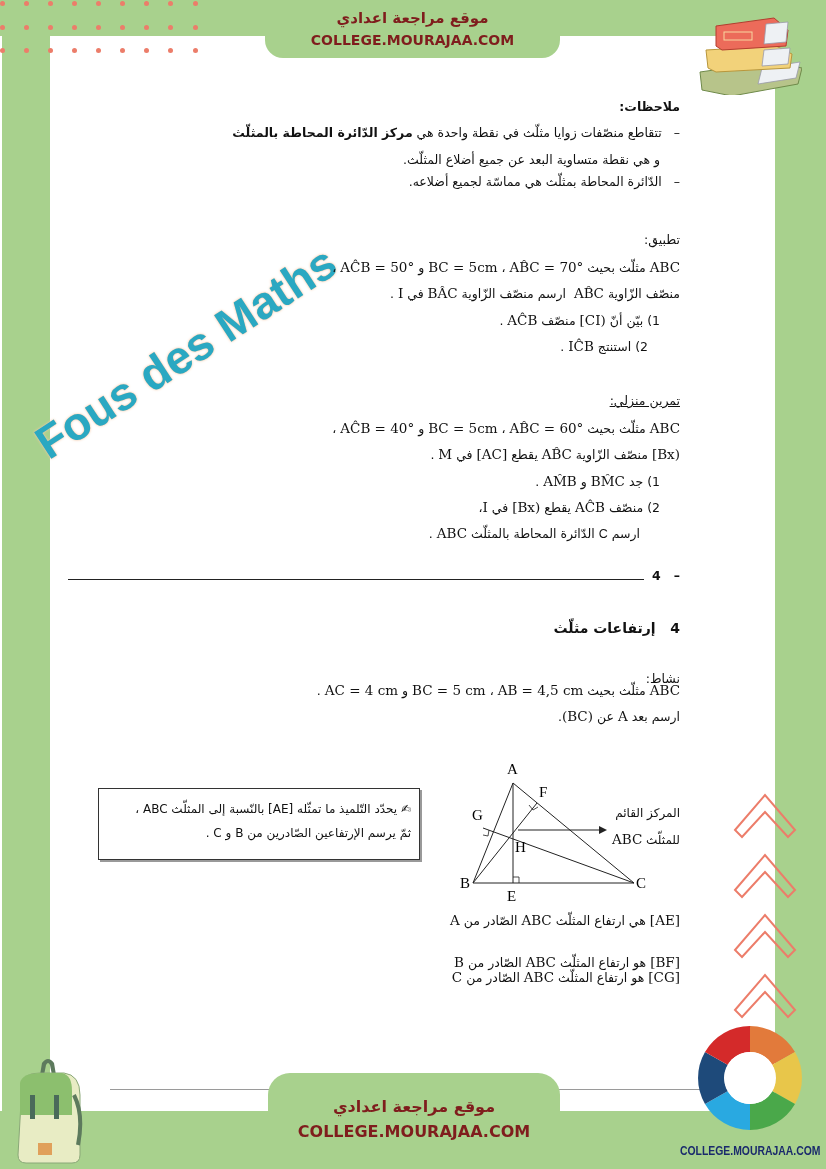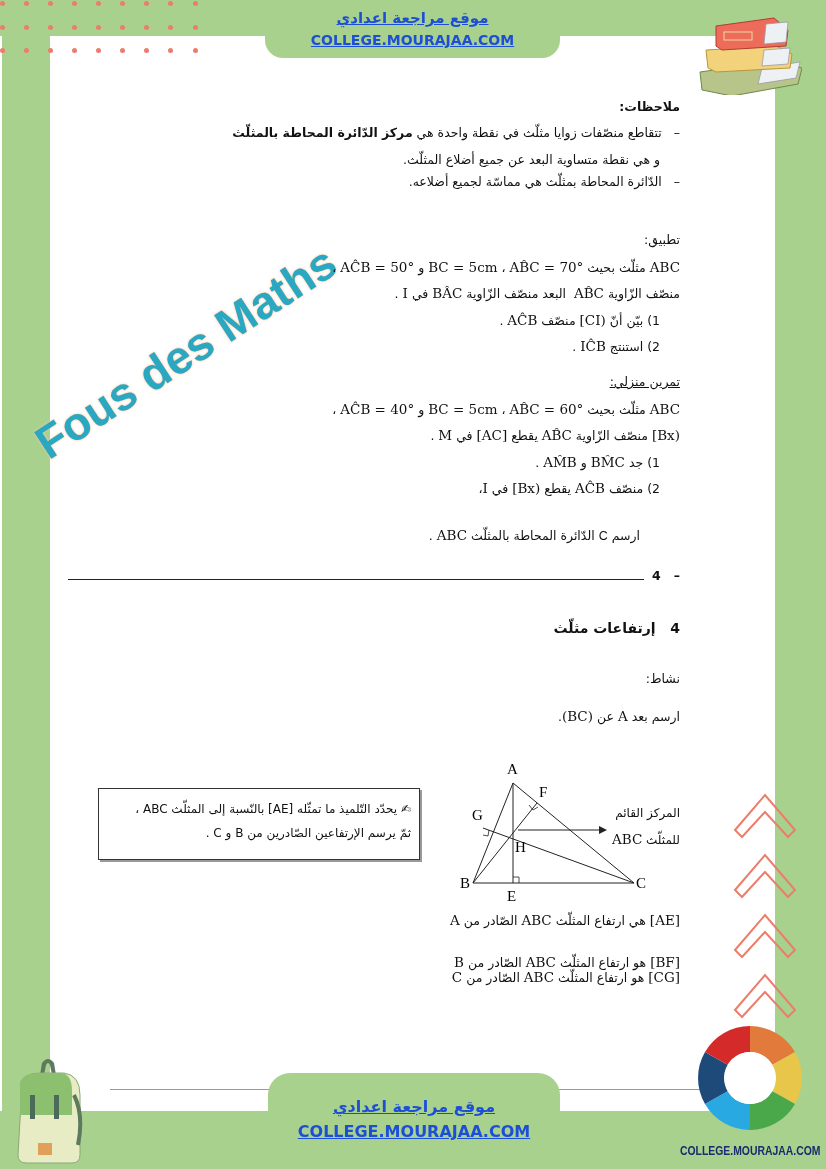--- a/index.html
+++ b/index.html
@@ -7,22 +7,22 @@
          font-family:"DejaVu Serif", serif; color:#111; }
   .green { background:#a8d18d; }
   .frame-top { position:absolute; left:0; top:0; width:826px; height:36px; }
   .frame-left { position:absolute; left:2px; top:0; width:48px; height:1169px; }
   .frame-right { position:absolute; left:775px; top:0; width:51px; height:1169px; }
   .frame-bottom { position:absolute; left:0; top:1111px; width:826px; height:58px; }
   .dots { position:absolute; left:0; top:0; width:210px; height:56px; }
   .dot { position:absolute; width:5px; height:5px; border-radius:50%; background:#ec7d6a; }
   .tab-top { position:absolute; left:265px; top:0; width:295px; height:58px; border-radius:0 0 18px 18px; }
   .tab-bottom { position:absolute; left:268px; top:1073px; width:292px; height:60px; border-radius:22px 22px 0 0; }
-  .banner-text { position:absolute; left:0; width:100%; text-align:center; color:#1d4ed8;
-                 font-family:"DejaVu Sans", sans-serif; font-weight:bold; text-decoration:underline; line-height:1; }
+  .banner-text { position:absolute; left:0; width:100%; text-align:center; color:#7f1d1d;
+                 font-family:"DejaVu Sans", sans-serif; font-weight:bold; line-height:1; }
   .books { position:absolute; left:692px; top:10px; width:110px; height:85px; }
   .hline { position:absolute; height:1px; background:#9a9a9a; }
   .content { position:absolute; left:60px; width:620px; direction:rtl; text-align:right; font-size:13px; }
   .line { position:absolute; right:0; white-space:nowrap; font-family:"DejaVu Sans", sans-serif; font-size:12.5px; }
   .m { font-family:"DejaVu Serif", serif; font-size:13.5px; }
   .bold { font-weight:bold; }
   .u { text-decoration:underline; }
   .watermark { position:absolute; left:40px; top:420px; color:#2aa8c2; font-family:"Liberation Sans", sans-serif;
                font-weight:bold; font-size:46px; transform:rotate(-33deg); transform-origin:left center;
                text-shadow:0 0 3px #f3c9a8, 0 0 1px #f3c9a8; white-space:nowrap; }
@@ -104,64 +104,67 @@
     <span>الدّائرة المحاطة بمثلّث هي مماسّة لجميع أضلاعه.</span>
   </div>
 </div>
 
 <div class="content" style="top:232px;height:130px;">
   <div class="line" style="top:0;">تطبيق:</div>
   <div class="line" style="top:27px;">
     <span class="m">ABC</span> <span>مثلّث بحيث</span> <span class="m">BC = 5cm</span> ، <span class="m">AB̂C = 70°</span> <span>و</span> <span class="m">AĈB = 50°</span> <span>،</span>
   </div>
   <div class="line" style="top:53px;">
-    <span>منصّف الزّاوية</span> <span class="m">AB̂C</span> &nbsp;<span>البعد منصّف الزّاوية</span> <span class="m">BÂC</span> <span>في</span> <span class="m">I</span> <span>.</span>
+    <span>منصّف الزّاوية</span> <span class="m">AB̂C</span> &nbsp;<span>ارسم منصّف الزّاوية</span> <span class="m">BÂC</span> <span>في</span> <span class="m">I</span> <span>.</span>
   </div>
   <div class="line" style="top:80px;right:20px;">
     <span>1)</span> <span>بيّن أنّ</span> <span class="m" dir="ltr">[CI)</span> <span>منصّف</span> <span class="m">AĈB</span> <span>.</span>
   </div>
-  <div class="line" style="top:106px;right:20px;">
+  <div class="line" style="top:106px;right:32px;">
     <span>2)</span> <span>استنتج</span> <span class="m">IĈB</span> <span>.</span>
   </div>
 </div>
 
-<div class="content" style="top:374px;height:160px;">
+<div class="content" style="top:393px;height:160px;">
   <div class="line u" style="top:0;">تمرين منزلي:</div>
   <div class="line" style="top:27px;">
     <span class="m">ABC</span> <span>مثلّث بحيث</span> <span class="m">BC = 5cm</span> ، <span class="m">AB̂C = 60°</span> <span>و</span> <span class="m">AĈB = 40°</span> <span>،</span>
   </div>
   <div class="line" style="top:53px;">
     <span class="m" dir="ltr">[Bx)</span> <span>منصّف الزّاوية</span> <span class="m">AB̂C</span> <span>يقطع</span> <span class="m" dir="ltr">[AC]</span> <span>في</span> <span class="m">M</span> <span>.</span>
   </div>
   <div class="line" style="top:80px;right:20px;">
     <span>1)</span> <span>جد</span> <span class="m">BM̂C</span> <span>و</span> <span class="m">AM̂B</span> <span>.</span>
   </div>
   <div class="line" style="top:106px;right:20px;">
     <span>2)</span> <span>منصّف</span> <span class="m">AĈB</span> <span>يقطع</span> <span class="m" dir="ltr">[Bx)</span> <span>في</span> <span class="m">I</span><span>،</span>
   </div>
-  <div class="line" style="top:132px;right:40px;margin-top:21px;">
+  <div class="line" style="top:132px;right:40px;">
     <span>ارسم</span> <span style="font-family:'Liberation Sans',sans-serif">C</span> <span>الدّائرة المحاطة بالمثلّث</span> <span class="m">ABC</span> <span>.</span>
   </div>
 </div>
 
 <div class="sep"></div>
 <div class="content" style="top:568px;height:22px;">
   <div class="line bold" style="top:0;right:0;">
     <span>–</span>&nbsp;&nbsp;&nbsp;<span>4</span>
   </div>
 </div>
 
 <div class="content" style="top:604px;height:24px;">
   <div class="line bold" style="top:16px;font-size:14px;">
     <span>4</span>&nbsp;&nbsp;&nbsp;<span>إرتفاعات مثلّث</span>
   </div>
 </div>
 
 <div class="content" style="top:655px;height:80px;">
   <div class="line" style="top:16px;">نشاط:</div>
+  <div class="line" style="top:27px;">
+    <span class="m">ABC</span> <span>مثلّث بحيث</span> <span class="m">BC = 5 cm</span> ، <span class="m">AB = 4,5 cm</span> <span>و</span> <span class="m">AC = 4 cm</span> <span>.</span>
+  </div>
   <div class="line" style="top:53px;">
     <span>ارسم بعد</span> <span class="m">A</span> <span>عن</span> <span class="m" dir="ltr">(BC)</span><span>.</span>
   </div>
 </div>
 
 <div class="note-box">
   <div style="margin-top:8px;"><span>✍</span> <span>يحدّد التّلميذ ما تمثّله [AE] بالنّسبة إلى المثلّث ABC ،</span></div>
   <div>ثمّ يرسم الإرتفاعين الصّادرين من B و C .</div>
 </div>
 

